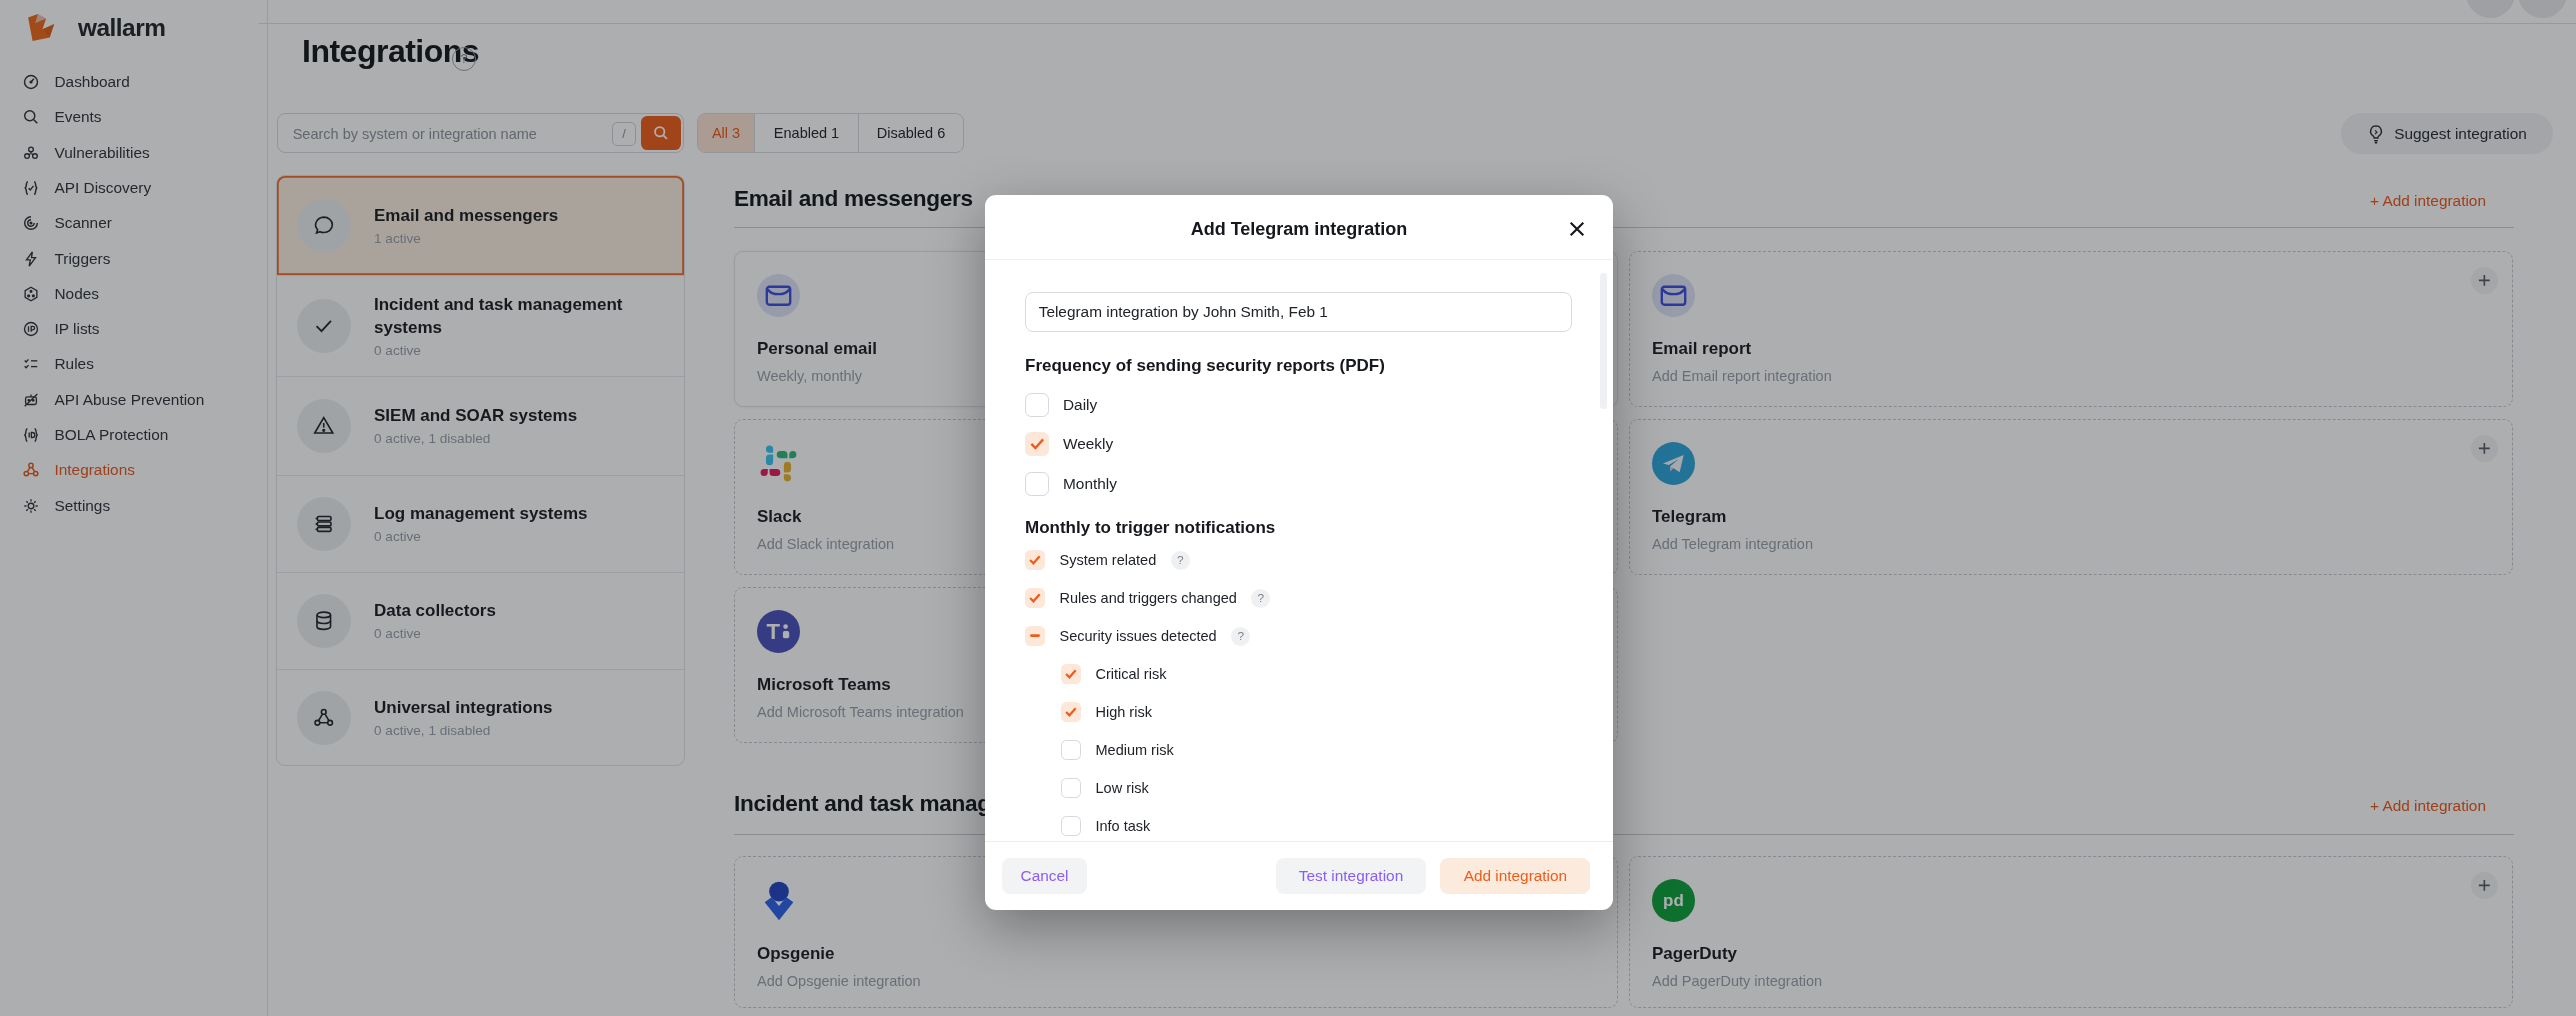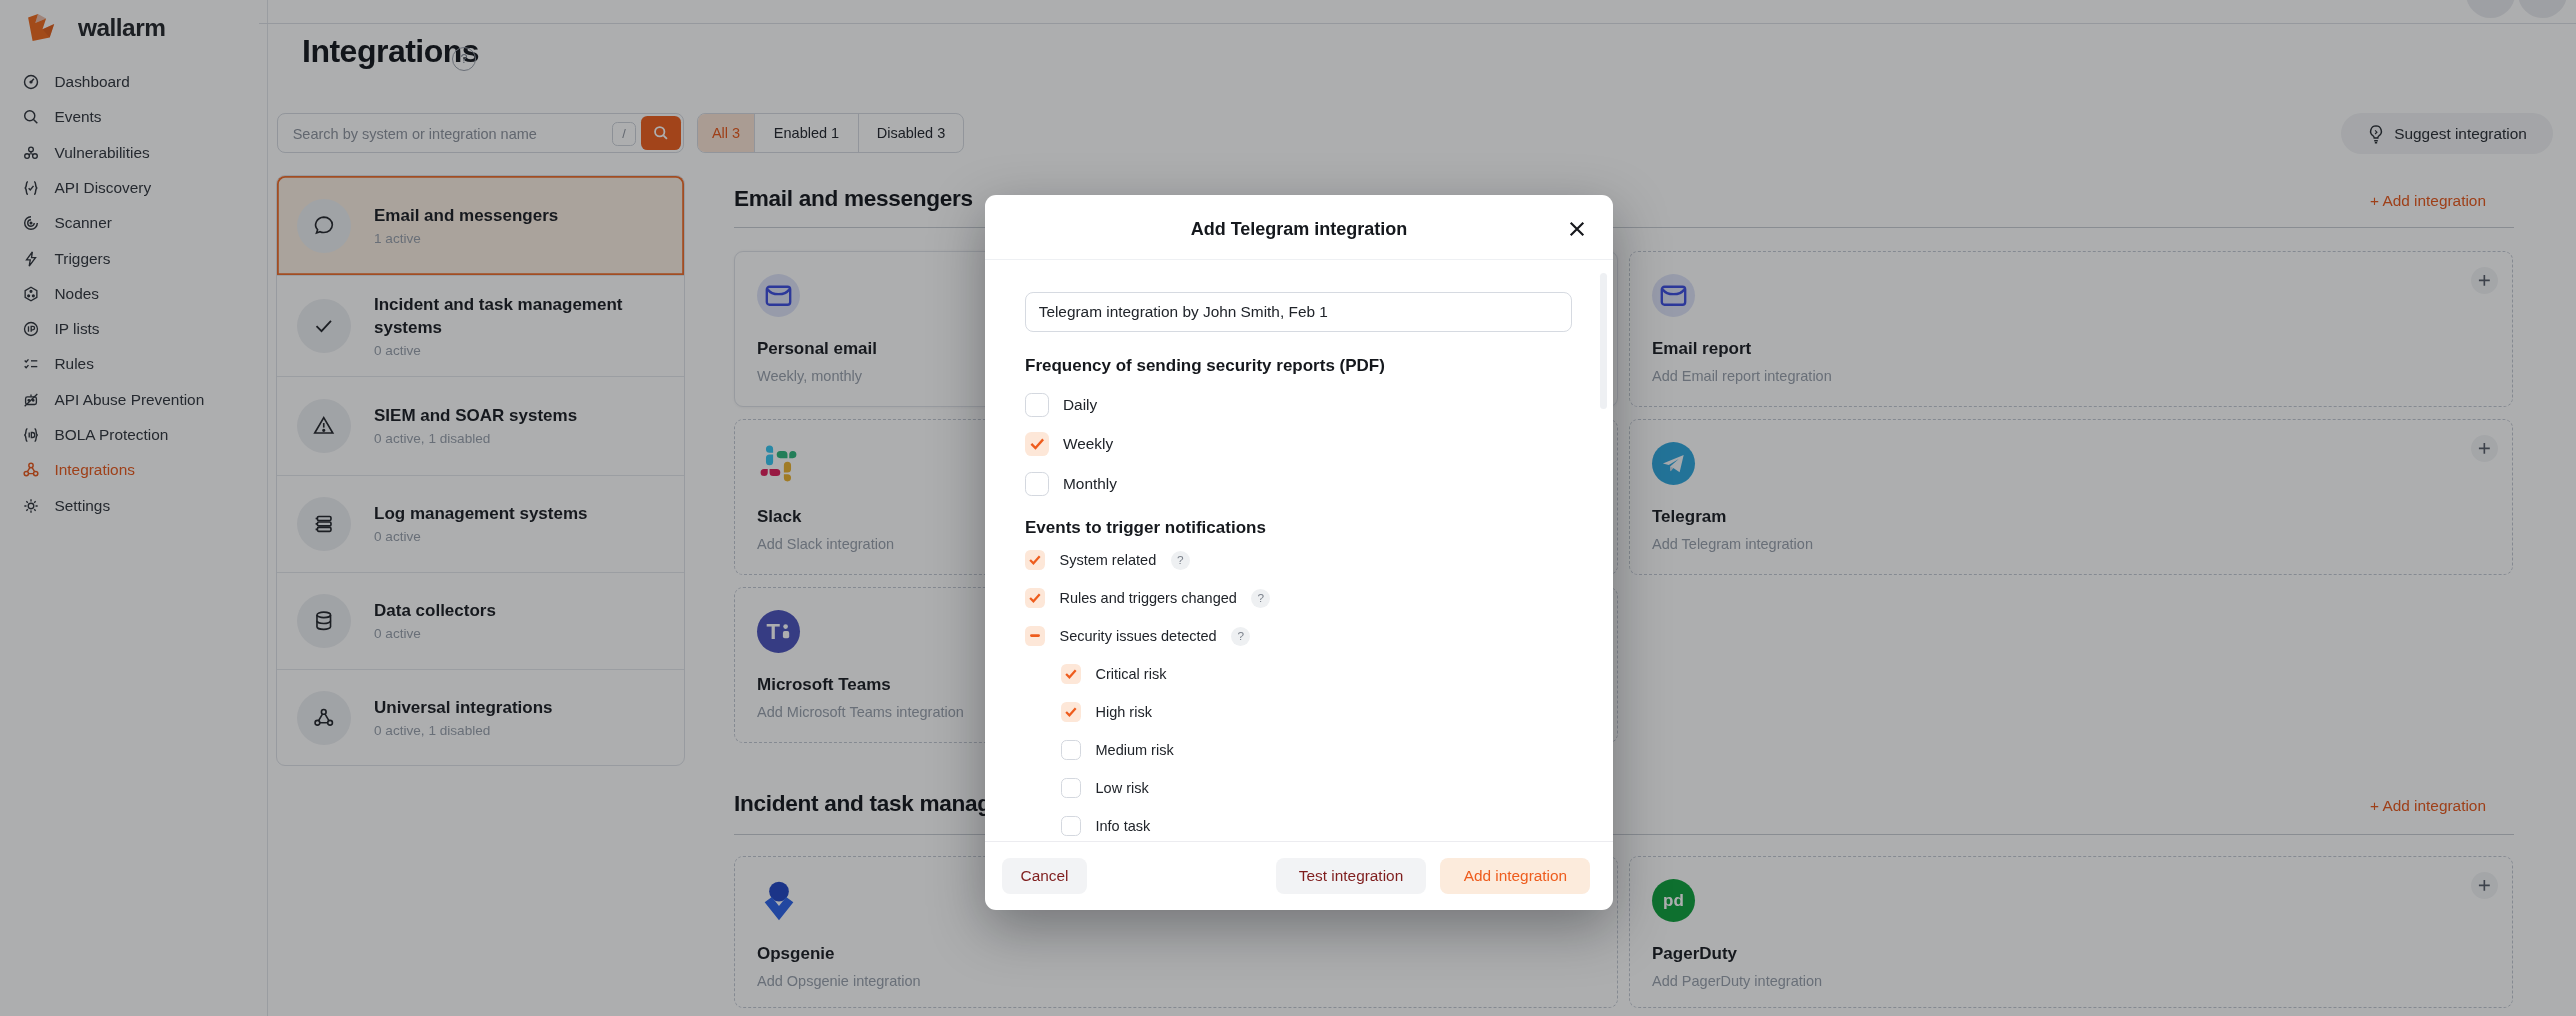--- a/index.html
+++ b/index.html
@@ -70,21 +70,21 @@
   .cb{position:relative;width:23.5px;height:23.5px;border-radius:6.3px;border:1.4px solid #d4d8df;background:#fff;box-sizing:border-box;flex:0 0 auto;}
   .cb.small{width:20px;height:20px;border-radius:5.4px;}
   .cb .tick,.cb .dash{display:none;position:absolute;left:0;top:0;width:100%;height:100%;align-items:center;justify-content:center;}
   .cb.checked,.cb.indeterminate{border:none;background:#fde7d8;}
   .cb.checked .tick{display:flex;} .cb.indeterminate .dash{display:flex;}
   .cb-label{font-size:15.4px;color:#20242a;}
   .cb-label.small{font-size:14.5px;}
   .help-badge{width:19px;height:19px;border-radius:50%;background:#eef0f2;color:#7c828c;font-size:11.8px;display:flex;align-items:center;justify-content:center;cursor:pointer;}
   #modal-footer{position:absolute;left:0;bottom:0;width:100%;height:69px;border-top:0.9px solid #ececf0;box-sizing:border-box;}
   .btn{position:absolute;top:16.3px;height:36px;border-radius:8.1px;display:flex;align-items:center;justify-content:center;font-size:15.4px;cursor:pointer;box-sizing:border-box;}
-  .btn.gray{background:#f2f3f5;color:#7f1d1d;}
+  .btn.gray{background:#f2f3f5;color:#8b5cf6;}
   .btn.peach{background:#fcebdc;color:#ee5c1d;}
   #btn-cancel{left:17px;width:85px;}
   #btn-test{right:187px;width:150px;}
   #btn-add{right:22.6px;width:150px;}
 </style>
 </head>
 <body>
 
 <div id="sidebar" class="abs">
   <div id="logo" class="abs">
@@ -216,21 +216,21 @@
   <div id="search-btn" class="abs">
     <svg width="18" height="18" viewBox="0 0 20 20" fill="none" stroke="#ffffff" stroke-width="2">
         <circle cx="8.6" cy="8.6" r="5.2"></circle>
         <path d="M12.6 12.6 L16.6 16.6"></path>
       </svg>
   </div>
 </div>
 <div id="tabs" class="abs">
   <div id="tab-all" class="tab active">All 3</div>
   <div id="tab-enabled" class="tab">Enabled 1</div>
-  <div id="tab-disabled" class="tab">Disabled 3</div>
+  <div id="tab-disabled" class="tab">Disabled 6</div>
 </div>
 <div id="suggest" class="abs">
   <svg width="18" height="20" viewBox="0 0 20 22" fill="none" stroke="#2a2e35" stroke-width="1.6">
       <path d="M10 2 a6 6 0 0 1 3.4 10.9 c-0.9 0.7 -1.4 1.6 -1.4 2.6 l-4 0 c0 -1 -0.5 -1.9 -1.4 -2.6 A6 6 0 0 1 10 2 Z"></path>
       <path d="M8 18.5 L12 18.5 M8.7 20.7 L11.3 20.7"></path>
       <path d="M9 7 L11 9 L9 11" stroke-width="1.3"></path>
     </svg>
   <span>Suggest integration</span>
 </div>
 
@@ -458,21 +458,21 @@
           </svg>
         </span>
       </span>
     <span class="cb-label">Weekly</span>
   </div>
   <div class="cb-row" style="top:277px">
     <span class="cb unchecked"></span>
     <span class="cb-label">Monthly</span>
   </div>
 
-  <div class="m-heading" style="top:323px">Events to trigger notifications</div>
+  <div class="m-heading" style="top:323px">Monthly to trigger notifications</div>
 
   <div class="cb-row" style="top:355px">
     <span class="cb small checked">
         <span class="tick">
           <svg width="11.8" height="10" viewBox="0 0 16 13" fill="none" stroke="#ee5c1d" stroke-width="3">
             <path d="M1.5 6.5 L6 11 L14.5 1.5"></path>
           </svg>
         </span>
       </span>
     <span class="cb-label small">System related</span>

